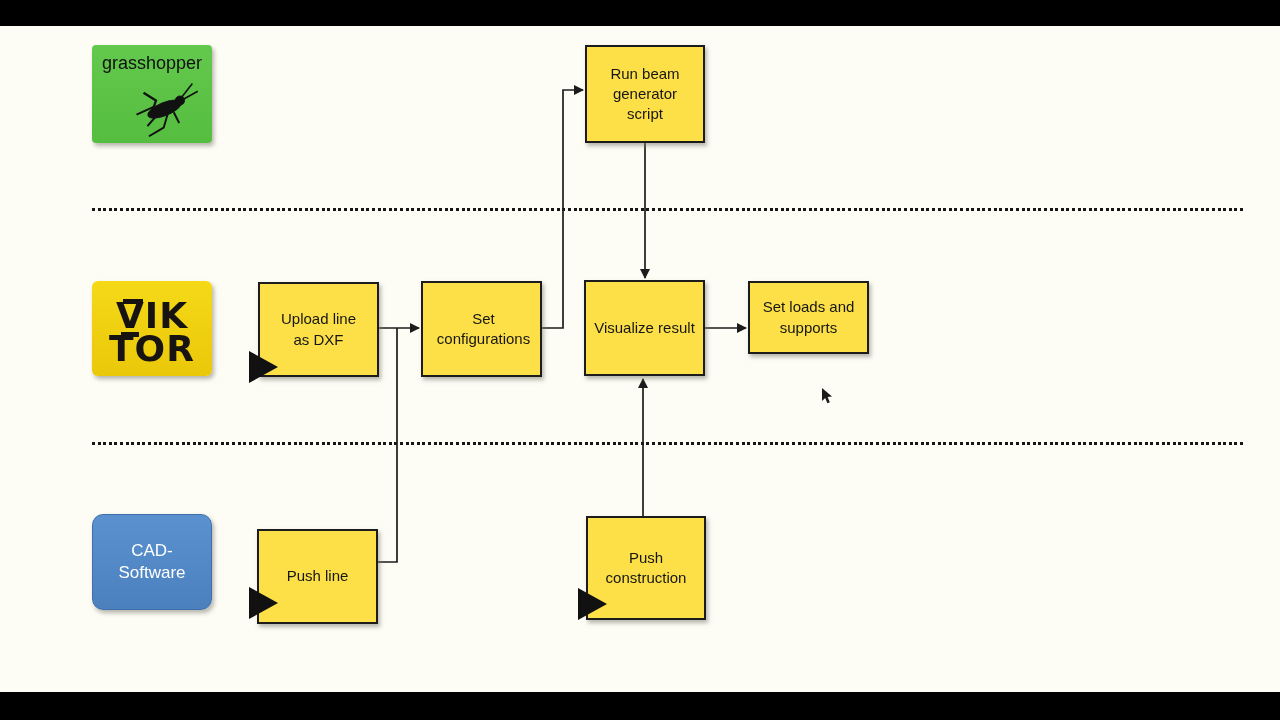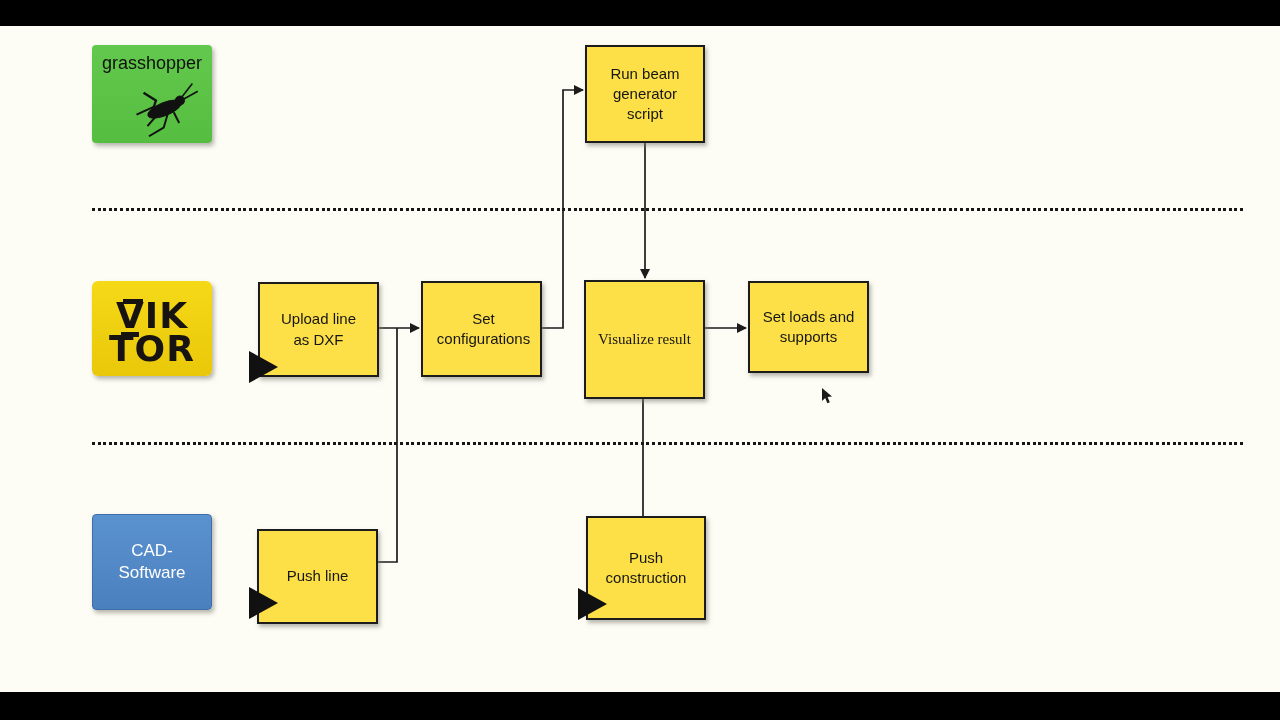--- a/index.html
+++ b/index.html
@@ -36,22 +36,22 @@
     box-shadow: 2px 3px 4px rgba(125,125,112,0.55);
     display: flex; align-items: center; justify-content: center;
     text-align: center;
     font-size: 15px; line-height: 1.35; color: #161616;
     white-space: pre-line;
     padding: 4px;
   }
   #node-run-beam      { left: 585px; top: 45px;  width: 120px; height: 98px; }
   #node-upload        { left: 258px; top: 282px; width: 121px; height: 95px; }
   #node-config        { left: 421px; top: 281px; width: 121px; height: 96px; padding-left: 8px; }
-  #node-visualize     { left: 584px; top: 280px; width: 121px; height: 119px; font-family: Liberation Serif, serif; }
-  #node-loads         { left: 748px; top: 281px; width: 121px; height: 92px; }
+  #node-visualize     { left: 584px; top: 280px; width: 121px; height: 96px; }
+  #node-loads         { left: 748px; top: 281px; width: 121px; height: 73px; }
   #node-push-line     { left: 257px; top: 515px; width: 121px; height: 95px; margin-top: 14px; }
   #node-push-constr   { left: 586px; top: 516px; width: 120px; height: 104px; }
 
   .logo {
     position: absolute; z-index: 3;
     box-shadow: 2px 3px 4px rgba(125,125,112,0.55);
   }
   #logo-grasshopper {
     left: 92px; top: 45px; width: 120px; height: 98px;
     background: linear-gradient(180deg, #63c94e, #55bd3f);
@@ -77,21 +77,21 @@
     padding-top: 7px; letter-spacing: 1px; color: #171310;
   }
   .vbar { position: absolute; top: 3px; left: 50%; height: 5px; background: #171310; }
   .vbar-v { margin-left: -29px; width: 20px; }
   .vbar-t { margin-left: -31px; width: 18px; }
 
   #logo-cad {
     left: 92px; top: 514px; width: 120px; height: 96px;
     background: linear-gradient(180deg, #5a92cf, #4a80bd);
     border: 1px solid #3e6fa8;
-    border-radius: 4px;
+    border-radius: 11px;
     display: flex; align-items: center; justify-content: center;
     color: #ffffff; font-size: 17px; line-height: 1.3;
     text-align: center; white-space: pre-line;
   }
 </style>
 </head>
 <body>
 
 <div class="stage"></div>
 

